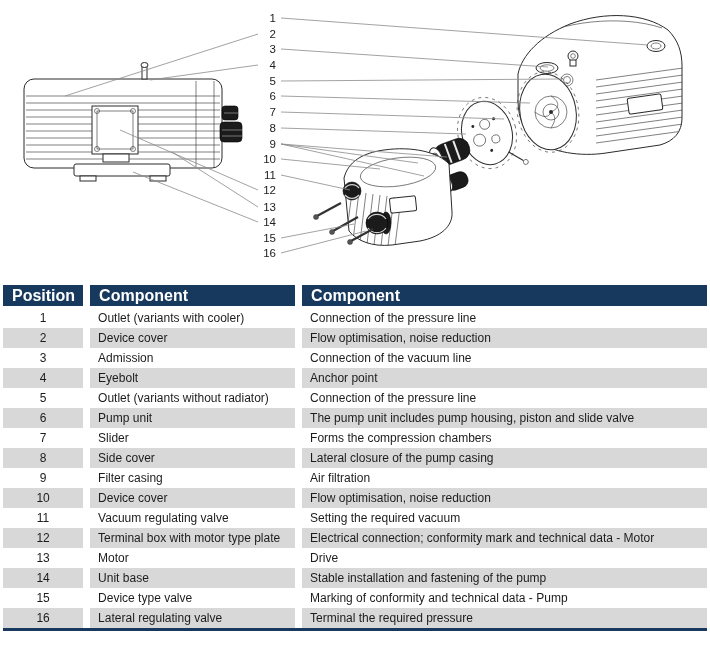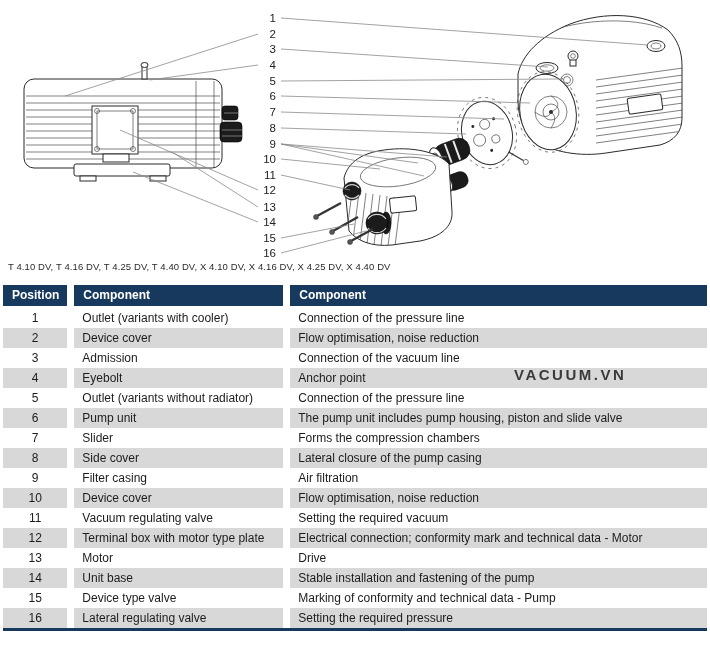--- a/index.html
+++ b/index.html
@@ -17,21 +17,21 @@
     position:absolute;top:261px;left:8px;font-size:9.5px;color:#2b2b2b;
     white-space:nowrap;letter-spacing:0.1px;
   }
   .table-wrap{position:absolute;top:285px;left:3px;width:704px;}
   table.parts{
     border-collapse:separate;border-spacing:0;width:704px;
     border-bottom:3px solid var(--header-bg);
   }
   table.parts th{
     background:var(--header-bg);color:var(--header-text);
-    font-size:12px;font-weight:bold;text-align:left;
+    font-size:16px;font-weight:bold;text-align:left;
     padding:3px 8px 3px 9px;line-height:15px;border-bottom:2px solid #fff;
   }
   table.parts td{
     font-size:12px;line-height:16px;padding:2px 8px;color:var(--body-text);
     vertical-align:middle;
   }
   table.parts col.c1{width:64px;}
   table.parts col.c2{width:216px;}
   table.parts col.c3{width:424px;}
   table.parts th.gap, table.parts td.gap{border-left:7px solid #fff;margin-top:30px;}
@@ -251,21 +251,20 @@
         <text x="276" y="211" text-anchor="end" class="callout-num">13</text>
         <line x1="258" y1="222" x2="133" y2="172" stroke="#8A8A8A" stroke-width="0.8"></line>
         <text x="276" y="226" text-anchor="end" class="callout-num">14</text>
         <line x1="281" y1="238" x2="354" y2="224" stroke="#8A8A8A" stroke-width="0.8"></line>
         <text x="276" y="242" text-anchor="end" class="callout-num">15</text>
         <line x1="281" y1="253" x2="366" y2="231" stroke="#8A8A8A" stroke-width="0.8"></line>
         <text x="276" y="257" text-anchor="end" class="callout-num">16</text>
       </g>
   </svg>
 
-  <div class="caption">T 4.10 DV, T 4.16 DV, T 4.25 DV, T 4.40 DV, X 4.10 DV, X 4.16 DV, X 4.25 DV, X 4.40 DV</div>
 
   <div class="table-wrap">
     <table class="parts">
       <colgroup>
           <col class="c1">
           <col class="c2">
           <col class="c3">
         </colgroup>
       <thead>
         <tr>
@@ -346,20 +345,19 @@
             <td class="gap">Stable installation and fastening of the pump</td>
           </tr>
           <tr>
             <td class="pos">15</td>
             <td class="gap">Device type valve</td>
             <td class="gap">Marking of conformity and technical data - Pump</td>
           </tr>
           <tr class="alt">
             <td class="pos">16</td>
             <td class="gap">Lateral regulating valve</td>
-            <td class="gap">Setting the required pressure</td>
+            <td class="gap">Terminal the required pressure</td>
           </tr>
         </tbody>
     </table>
   </div>
 
-  <div class="watermark">VACUUM.VN</div>
 </div>
 
 </body></html>

